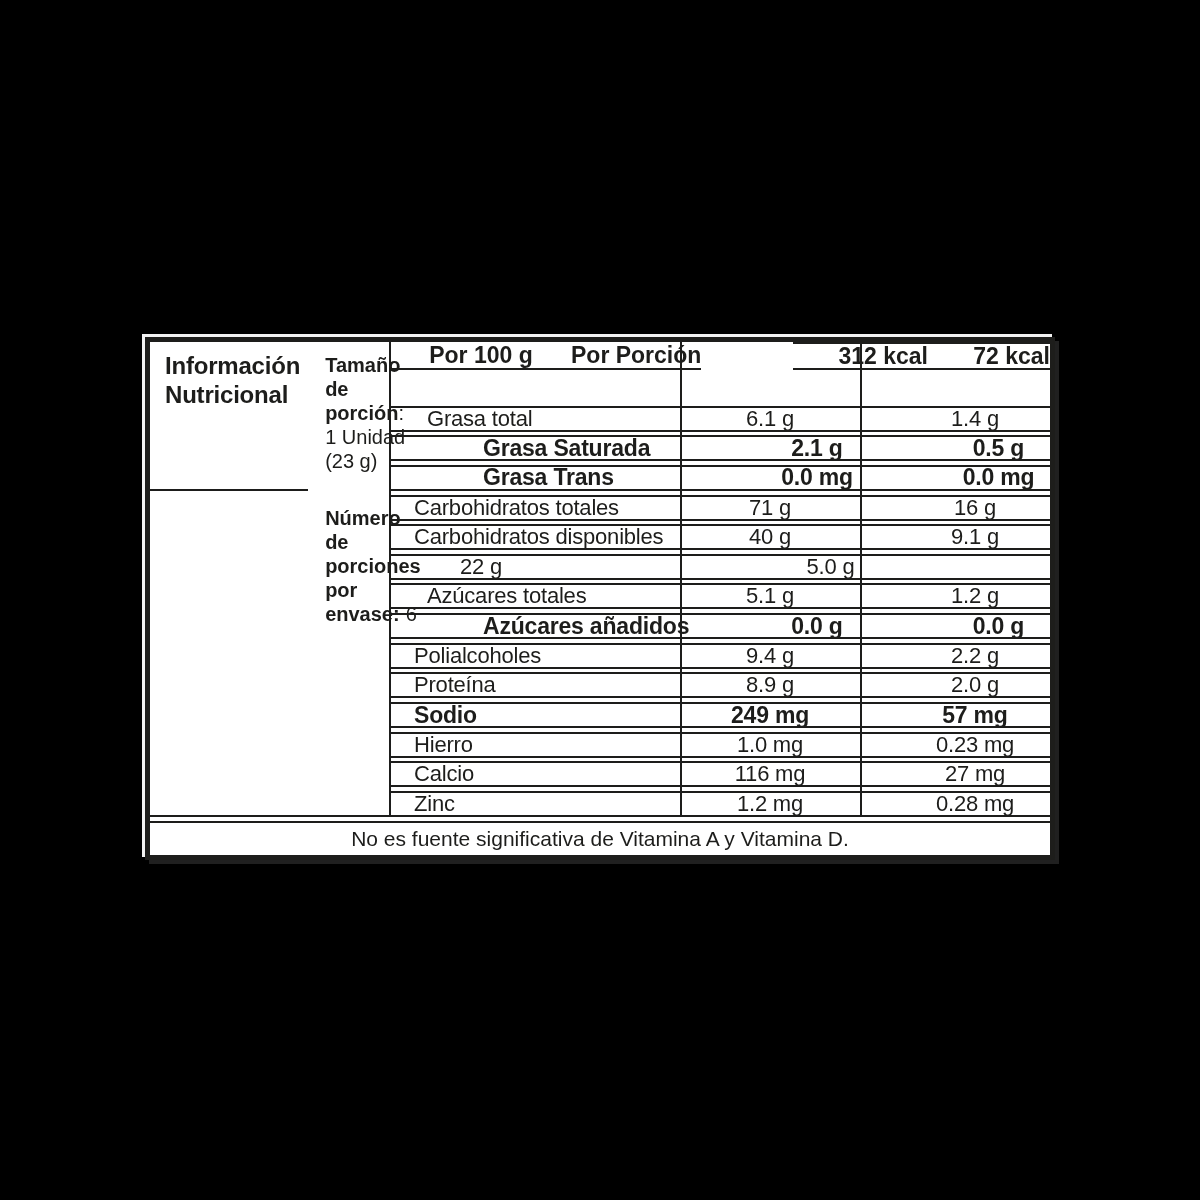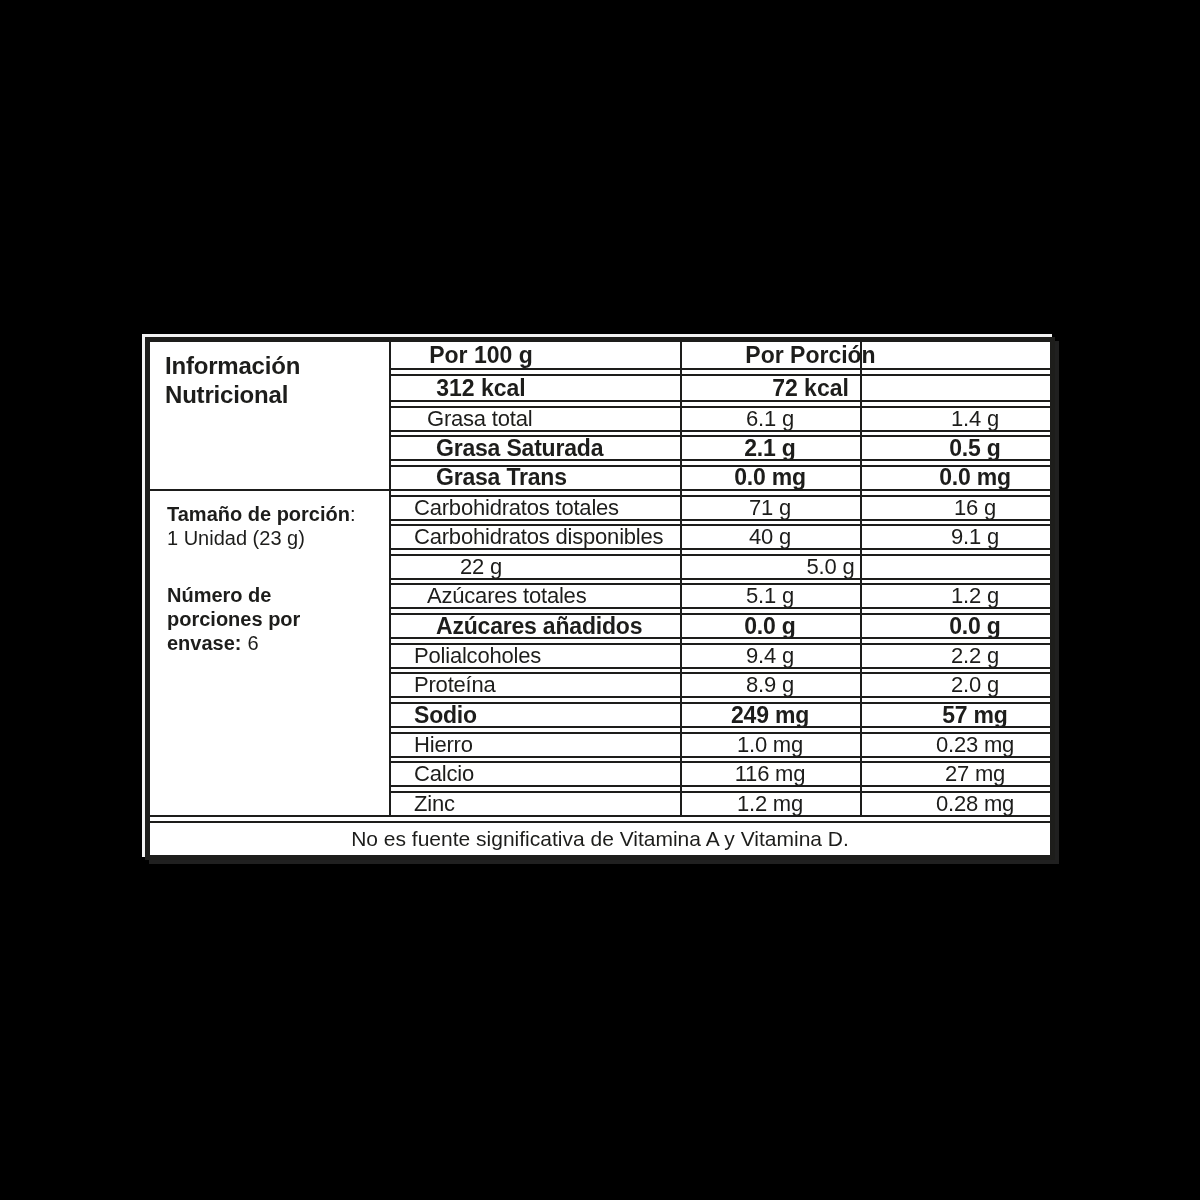--- a/index.html
+++ b/index.html
@@ -14,59 +14,59 @@
     position:absolute; left:145px; top:337px; width:910px; height:523px;
     background:var(--paper,#fff);
     border:5px solid var(--ink,#1d1d1b);
     display:flex; flex-direction:column; justify-content:space-between;
     box-shadow:-3px -3px 0 rgba(255,255,255,.95), 4px 4px 0 rgba(70,70,70,.45);
   }
   .main { display:flex; height:475px; }
   .info-col {
     width:241px; border-right:2px solid var(--ink,#1d1d1b);
     border-bottom:2px solid var(--ink,#1d1d1b);
-    display:flex; flex-direction:column;
+    display:flex; flex-direction:row;
   }
   .info-top {
     height:149px; border-bottom:2px solid var(--ink,#1d1d1b);
     padding:9px 8px 0 15px; font-weight:bold; font-size:24px; line-height:29px;
     letter-spacing:-0.2px;
   }
   .info-bottom { flex:1; padding:11px 8px 0 17px; font-size:20px; line-height:24px; }
   .b { font-weight:bold; }
   .serv2 { margin-top:33px; }
   .val6 { margin-left:6px; }
 
   .rows-col { flex:1; position:relative; display:flex; flex-direction:column; justify-content:space-between; }
   .vline { position:absolute; top:0; bottom:0; width:2px; background:var(--ink,#1d1d1b); }
   .vline.v1 { left:289px; } .vline.v2 { left:469px; }
 
   .hdr-block { display:flex; height:60px; }
   .cal-cell {
     width:289px; border-bottom:2px solid var(--ink,#1d1d1b);
     font-weight:bold; font-size:23px; padding:7px 0 0 23px; letter-spacing:-0.2px;
   }
-  .hdr-right { flex:1; display:flex; flex-direction:column; justify-content:space-between; }
+  .hdr-right { flex:1; display:flex; flex-direction:row; justify-content:space-between; }
   .hdr-row { display:flex; height:28px; }
   .hdr-row.first { border-bottom:2px solid var(--ink,#1d1d1b); }
   .hdr-row.second { border-top:2px solid var(--ink,#1d1d1b); border-bottom:2px solid var(--ink,#1d1d1b); }
   .hcell { display:flex; align-items:center; justify-content:center; font-weight:bold; font-size:23px; }
   .hv1 { width:180px; } .hv2 { flex:1; }
 
   .row {
     display:flex; height:26px;
     border-top:2px solid var(--ink,#1d1d1b); border-bottom:2px solid var(--ink,#1d1d1b);
   }
   .cell { display:flex; align-items:center; font-size:22px; letter-spacing:-0.2px; }
   .rlabel { width:289px; padding-left:23px; }
   .rv1 { width:180px; justify-content:center; }
   .rv2 { flex:1; justify-content:center;padding-left:40px; }
   .row.bold .cell { font-weight:bold; font-size:23px; }
   .row.ind1 .rlabel { padding-left:36px; }
-  .row.ind2 .rlabel { padding-left:45px; }
+  .row.ind2 .rlabel { padding-left:45px;margin-left:47px; }
 
   .footnote {
     height:34px; border-top:2px solid var(--ink,#1d1d1b);
     display:flex; align-items:center; justify-content:center; font-size:21px;
   }
 </style>
 </head>
 <body>
 
 <div id="page">

